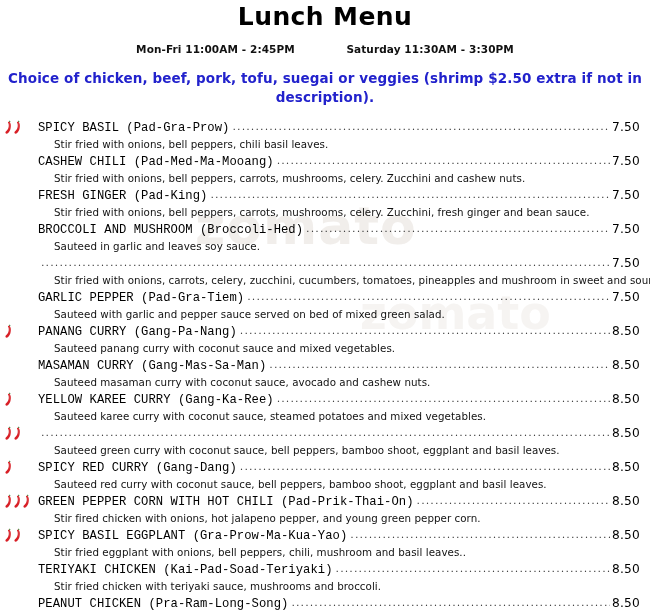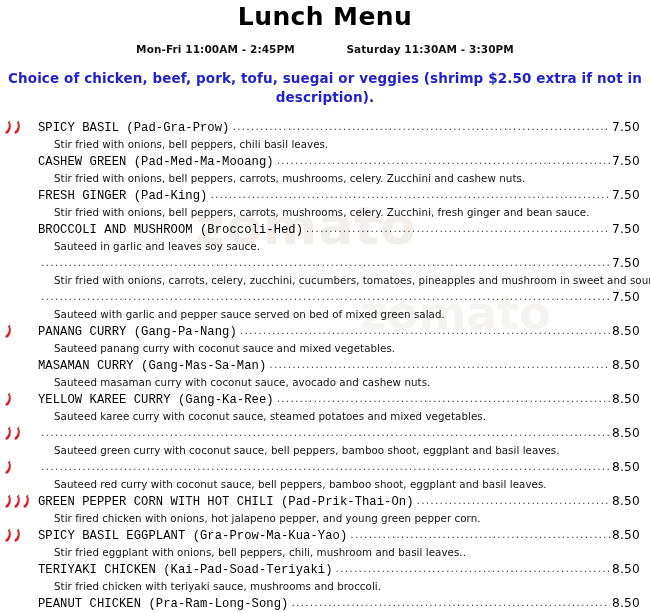--- a/index.html
+++ b/index.html
@@ -209,21 +209,21 @@
         </div>
         <div class="item-head">
           <span class="item-name">SPICY BASIL (Pad-Gra-Prow)</span>
           <span class="dots">................................................................................................................................................................................................</span>
           <span class="item-price">7.50</span>
         </div>
         <div class="item-desc">Stir fried with onions, bell peppers, chili basil leaves.</div>
       </div>
       <div class="item">
         <div class="item-head">
-          <span class="item-name">CASHEW GREEN (Pad-Med-Ma-Mooang)</span>
+          <span class="item-name">CASHEW CHILI (Pad-Med-Ma-Mooang)</span>
           <span class="dots">................................................................................................................................................................................................</span>
           <span class="item-price">7.50</span>
         </div>
         <div class="item-desc">Stir fried with onions, bell peppers, carrots, mushrooms, celery. Zucchini and cashew nuts.</div>
       </div>
       <div class="item">
         <div class="item-head">
           <span class="item-name">FRESH GINGER (Pad-King)</span>
           <span class="dots">................................................................................................................................................................................................</span>
           <span class="item-price">7.50</span>
@@ -240,20 +240,21 @@
       </div>
       <div class="item">
         <div class="item-head">
           <span class="dots">................................................................................................................................................................................................</span>
           <span class="item-price">7.50</span>
         </div>
         <div class="item-desc">Stir fried with onions, carrots, celery, zucchini, cucumbers, tomatoes, pineapples and mushroom in sweet and sour sauce.</div>
       </div>
       <div class="item">
         <div class="item-head">
+          <span class="item-name">GARLIC PEPPER (Pad-Gra-Tiem)</span>
           <span class="dots">................................................................................................................................................................................................</span>
           <span class="item-price">7.50</span>
         </div>
         <div class="item-desc">Sauteed with garlic and pepper sauce served on bed of mixed green salad.</div>
       </div>
       <div class="item">
         <div class="chilis">
           <svg class="chili" viewBox="0 0 10 18" xmlns="http://www.w3.org/2000/svg">
             <path d="M6.2 1.2 C7.0 0.6 7.8 0.9 8.0 1.6 C8.2 2.3 7.6 2.8 7.0 2.9 Z" fill="#2c7d2c"></path>
             <path d="M6.6 2.4 C8.6 4.0 9.0 7.0 8.4 10.2 C7.9 13.2 6.6 15.6 4.8 17.0 C3.6 17.9 2.2 17.6 1.8 16.6 C1.4 15.6 2.2 14.8 3.2 13.8 C4.8 12.2 5.8 10.0 6.0 7.6 C6.1 6.0 5.8 4.4 5.0 3.2 C4.6 2.5 5.8 1.8 6.6 2.4 Z" fill="#d81f26"></path>
@@ -311,20 +312,21 @@
       </div>
       <div class="item">
         <div class="chilis">
           <svg class="chili" viewBox="0 0 10 18" xmlns="http://www.w3.org/2000/svg">
             <path d="M6.2 1.2 C7.0 0.6 7.8 0.9 8.0 1.6 C8.2 2.3 7.6 2.8 7.0 2.9 Z" fill="#2c7d2c"></path>
             <path d="M6.6 2.4 C8.6 4.0 9.0 7.0 8.4 10.2 C7.9 13.2 6.6 15.6 4.8 17.0 C3.6 17.9 2.2 17.6 1.8 16.6 C1.4 15.6 2.2 14.8 3.2 13.8 C4.8 12.2 5.8 10.0 6.0 7.6 C6.1 6.0 5.8 4.4 5.0 3.2 C4.6 2.5 5.8 1.8 6.6 2.4 Z" fill="#d81f26"></path>
             <path d="M6.3 3.4 C7.4 5.0 7.6 7.4 7.1 9.8 C6.8 11.3 6.2 12.7 5.4 13.9 C6.8 11.6 7.3 8.6 6.9 6.0 C6.7 4.9 6.5 4.1 6.3 3.4 Z" fill="#ffffff" opacity="0.45"></path>
           </svg>
         </div>
         <div class="item-head">
+          <span class="item-name">SPICY RED CURRY (Gang-Dang)</span>
           <span class="dots">................................................................................................................................................................................................</span>
           <span class="item-price">8.50</span>
         </div>
         <div class="item-desc">Sauteed red curry with coconut sauce, bell peppers, bamboo shoot, eggplant and basil leaves.</div>
       </div>
       <div class="item">
         <div class="chilis">
           <svg class="chili" viewBox="0 0 10 18" xmlns="http://www.w3.org/2000/svg">
             <path d="M6.2 1.2 C7.0 0.6 7.8 0.9 8.0 1.6 C8.2 2.3 7.6 2.8 7.0 2.9 Z" fill="#2c7d2c"></path>
             <path d="M6.6 2.4 C8.6 4.0 9.0 7.0 8.4 10.2 C7.9 13.2 6.6 15.6 4.8 17.0 C3.6 17.9 2.2 17.6 1.8 16.6 C1.4 15.6 2.2 14.8 3.2 13.8 C4.8 12.2 5.8 10.0 6.0 7.6 C6.1 6.0 5.8 4.4 5.0 3.2 C4.6 2.5 5.8 1.8 6.6 2.4 Z" fill="#d81f26"></path>

